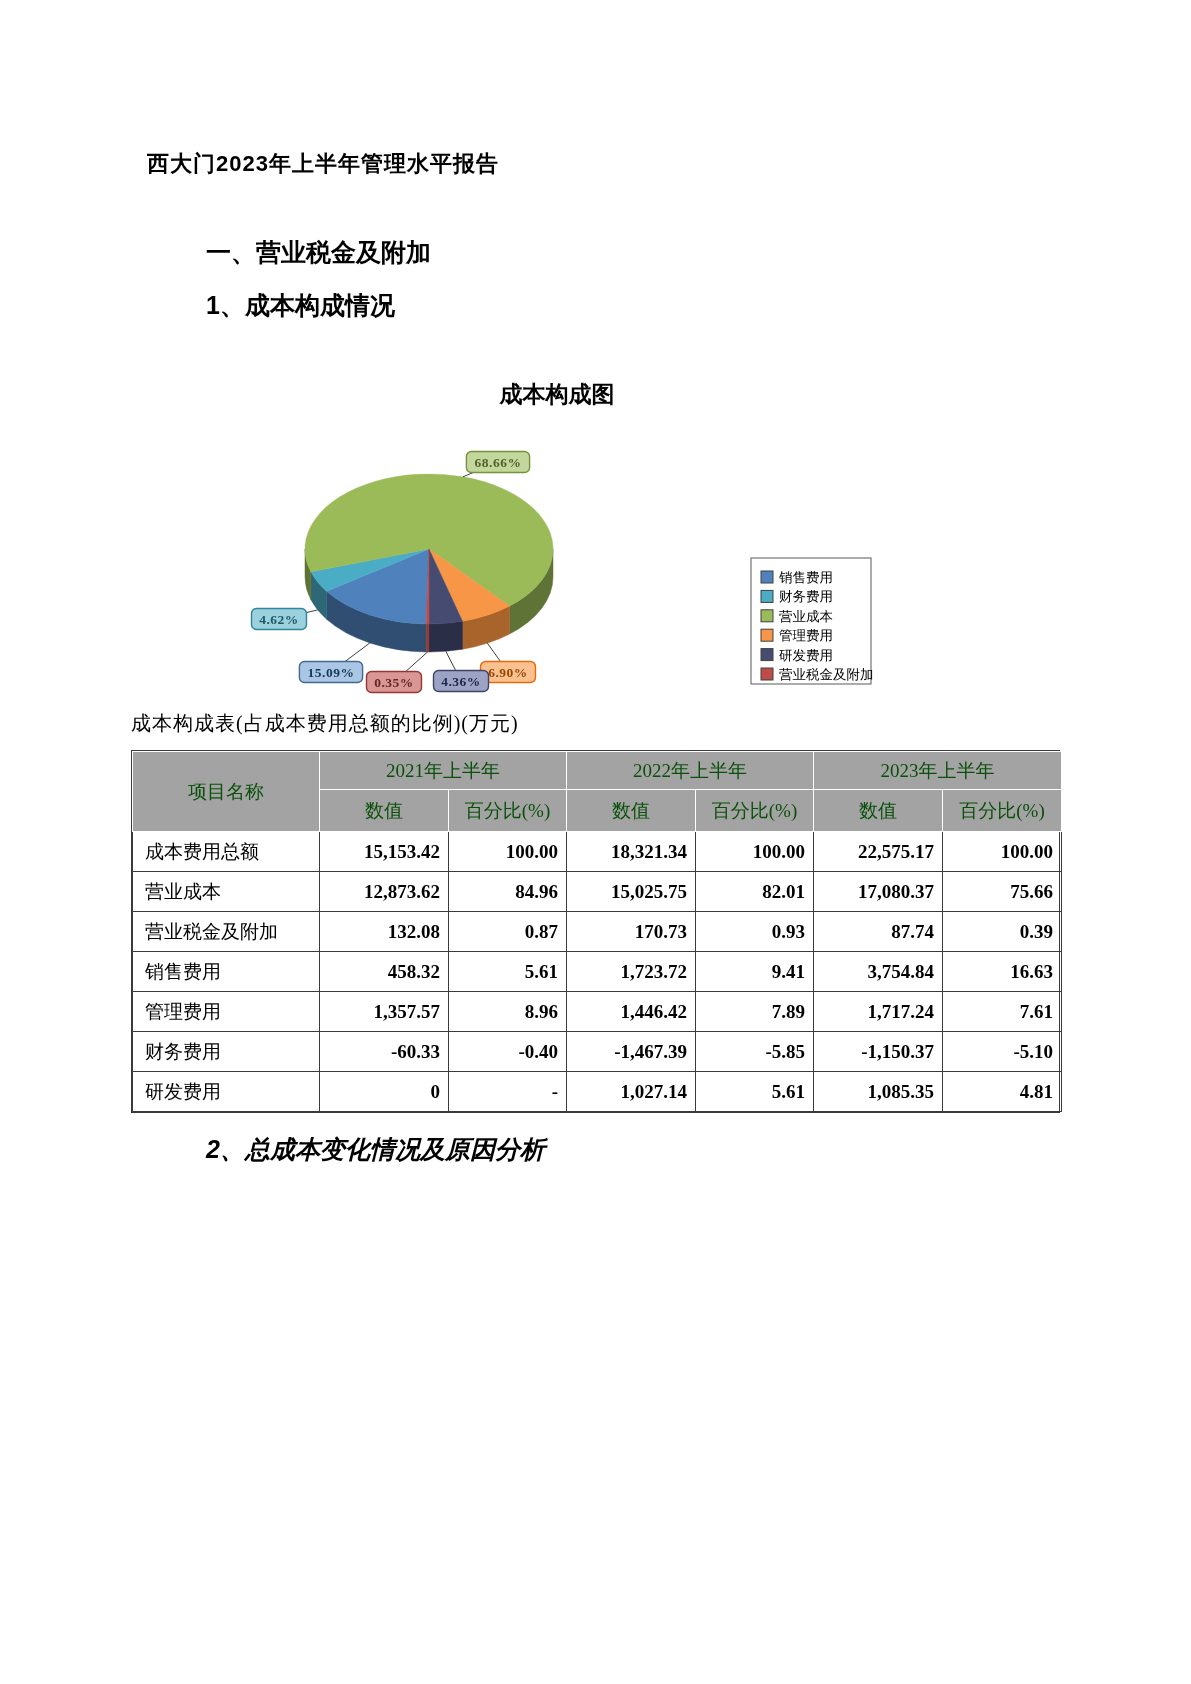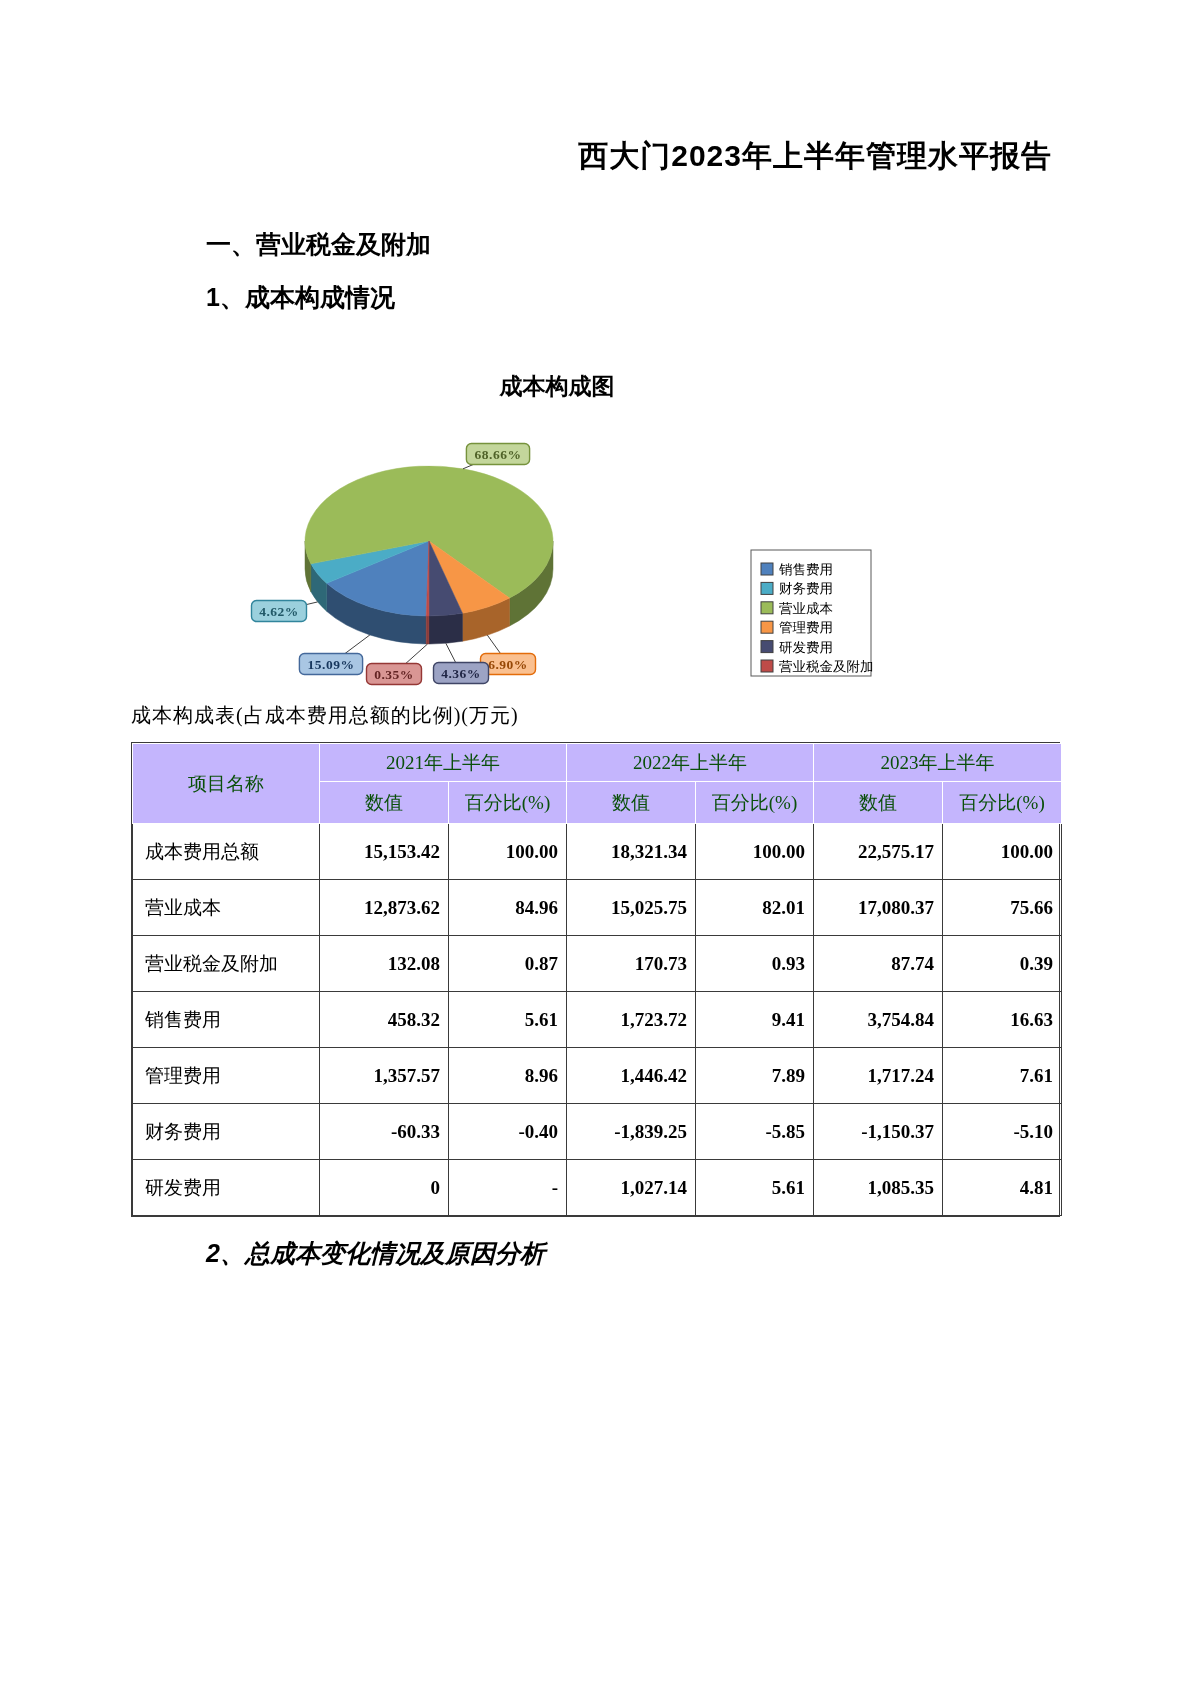--- a/index.html
+++ b/index.html
@@ -3,21 +3,21 @@
 <meta charset="utf-8">
 <style>
   html,body{margin:0;padding:0;background:#ffffff;}
   .page{
     width:1191px;height:1684px;position:relative;margin:0 auto;background:#ffffff;
     font-family:"Liberation Serif","DejaVu Serif",serif;color:#000;overflow:hidden;
   }
   .content{width:929px;margin:0 auto;padding-top:128px;}
   .doc-title{
     font-family:"Liberation Sans","DejaVu Sans",sans-serif;
-    font-size:30px;font-weight:bold;text-align:right;margin:8px;letter-spacing:1px;line-height:40px;
+    font-size:22px;font-weight:bold;text-align:left;margin:16px;letter-spacing:1px;line-height:40px;
   }
   .h-sec{
     font-family:"Liberation Sans","DejaVu Sans",sans-serif;
     font-size:25px;font-weight:bold;margin:0 0 0 75px;line-height:33px;
   }
   .mt-xl{margin-top:52px;}
   .mt-sm{margin-top:20px;}
   .mt-lg{margin-top:20px;font-style:italic;}
   .body-para{
     font-size:23px;line-height:42px;text-align:justify;text-indent:47px;
@@ -26,26 +26,26 @@
   .chart-wrap{margin-top:56px;height:330px;position:relative;}
   .chart-title{
     font-family:"Liberation Serif","DejaVu Serif",serif;
     font-size:23px;font-weight:bold;
   }
   .legend-text{font-family:"Liberation Serif","DejaVu Serif",serif;}
   .tbl-caption{font-size:20px;text-align:left;line-height:30px;letter-spacing:1px;}
   .tbl-border{border:1px solid #3a3a3a;margin-top:12px;}
   table{border-collapse:collapse;width:100%;table-layout:fixed;}
   th{
-    background:#c4b5fd;color:#0a4f0a;font-weight:normal;font-size:19px;
+    background:#a3a3a3;color:#0a4f0a;font-weight:normal;font-size:19px;
     border:1px solid #ffffff;text-align:center;
   }
   thead tr.gr-row th{height:35px;}
   thead tr.sub-row th{height:39px;}
-  td{border:1px solid #3a3a3a;font-size:19px;height:31px;padding:12px;}
+  td{border:1px solid #3a3a3a;font-size:19px;height:31px;padding:4px;}
   td.c-name{text-align:left;padding-left:12px;}
   td.c-num{text-align:right;padding-right:8px;font-weight:bold;}
   .footer{
     position:absolute;left:131px;right:131px;top:1588px;
     display:flex;justify-content:space-between;font-size:18.5px;
   }
 </style>
 </head>
 <body>
 
@@ -184,21 +184,21 @@
               <td class="c-num">8.96</td>
               <td class="c-num">1,446.42</td>
               <td class="c-num">7.89</td>
               <td class="c-num">1,717.24</td>
               <td class="c-num">7.61</td>
             </tr>
             <tr>
               <td class="c-name">财务费用</td>
               <td class="c-num">-60.33</td>
               <td class="c-num">-0.40</td>
-              <td class="c-num">-1,839.25</td>
+              <td class="c-num">-1,467.39</td>
               <td class="c-num">-5.85</td>
               <td class="c-num">-1,150.37</td>
               <td class="c-num">-5.10</td>
             </tr>
             <tr>
               <td class="c-name">研发费用</td>
               <td class="c-num">0</td>
               <td class="c-num">-</td>
               <td class="c-num">1,027.14</td>
               <td class="c-num">5.61</td>

